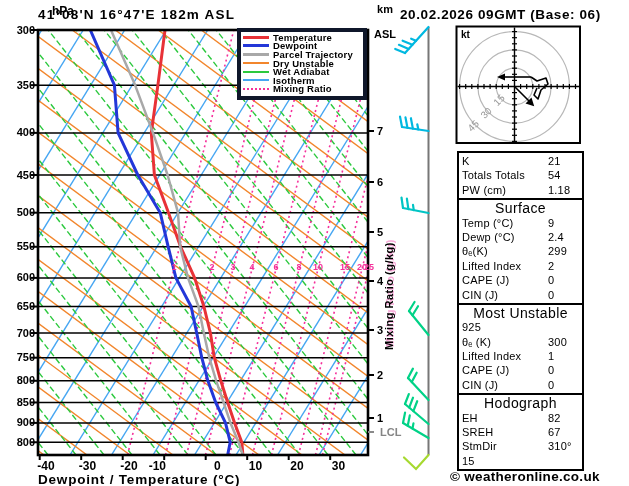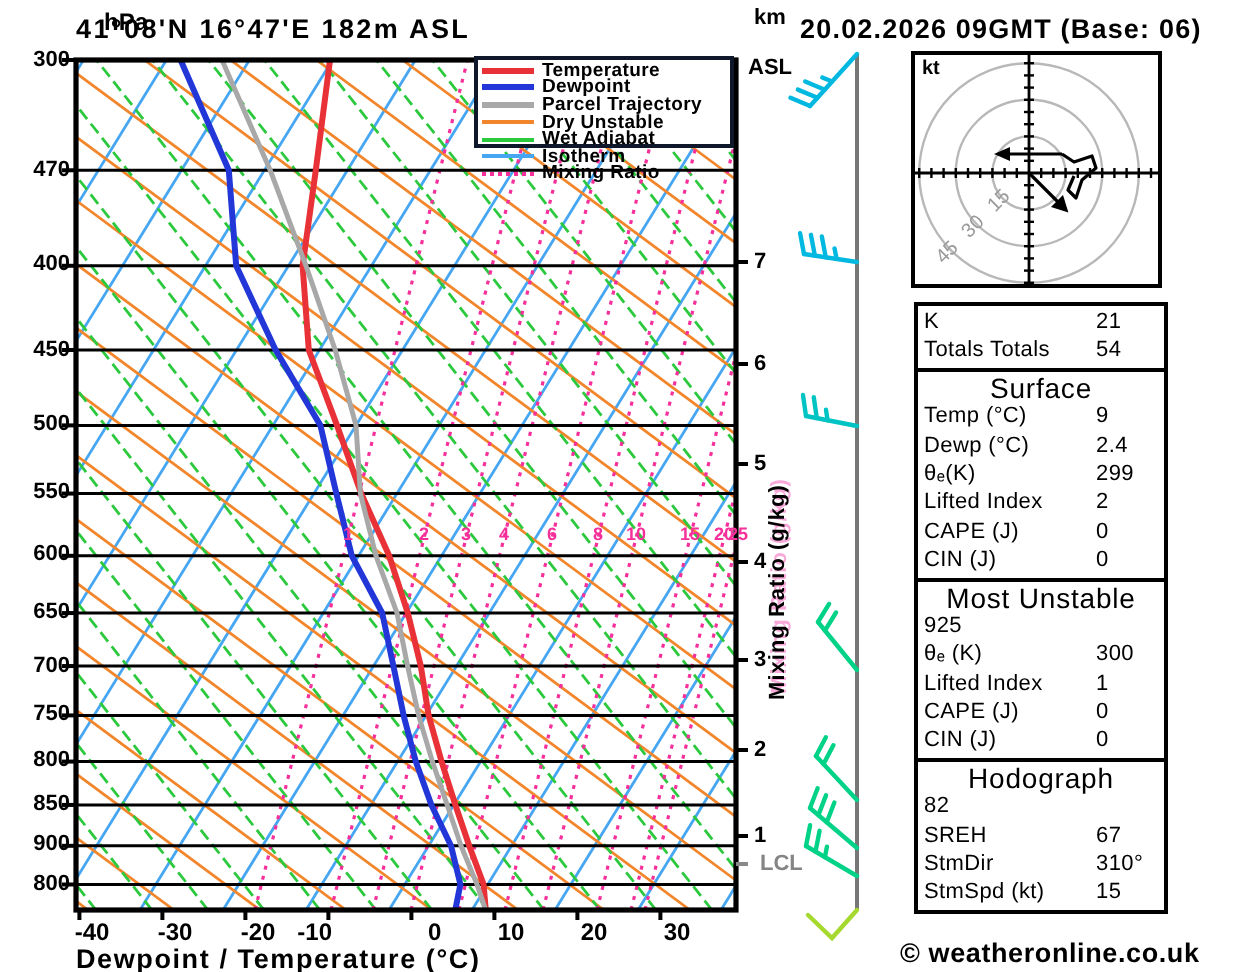--- a/index.html
+++ b/index.html
@@ -5,22 +5,22 @@
   html,body{margin:0;padding:0;background:#fff;}
   #stage{position:relative;width:629px;height:486px;background:#fff;overflow:hidden;
          font-family:"Liberation Sans",sans-serif;color:#000;}
   #chart-svg{position:absolute;left:0;top:0;}
   .lbl{position:absolute;white-space:nowrap;}
   .title{font-weight:bold;font-size:13.5px;letter-spacing:1.2px;text-align:left;}
   .ptick{font-weight:bold;font-size:11px;text-align:right;width:28px;}
   .ttick{font-weight:bold;font-size:12px;text-align:right;width:30px;}
   .kmtick{font-weight:bold;font-size:11px;}
   .mixlbl{color:#f5309b;font-weight:bold;font-size:9px;text-align:center;width:16px;}
-  #legend{position:absolute;left:237px;top:28px;width:130px;height:46px;background:#fff;
-          border:2px solid #0f172a;z-index:5;padding:1px 0 0 2px;box-sizing:border-box;}
+  #legend{position:absolute;left:237px;top:28px;width:130px;height:72px;background:#fff;
+          border:4px solid #0f172a;z-index:5;padding:1px 0 0 2px;box-sizing:border-box;}
   .leg-row{display:flex;align-items:center;height:8.6px;}
   .leg-line{width:26px;margin-right:4px;flex:none;}
   .leg-txt{font-size:9.5px;font-weight:bold;letter-spacing:0.2px;}
   #stats{position:absolute;left:457px;top:153px;width:127px;z-index:5;}
   .sbox{border:2px solid #000;background:#fff;padding:1px 3px;margin-top:-2px;}
   .srow{display:flex;font-size:11px;height:14.4px;line-height:14.4px;letter-spacing:0.2px;}
   .srow .k{width:86px;flex:none;}
   .srow .v{flex:1;}
   .stitle{text-align:center;font-size:14px;height:14.4px;line-height:14.4px;letter-spacing:0.4px;}
   #mix-axis{transform:translate(-50%,-50%) rotate(-90deg);font-size:11px;font-weight:bold;
@@ -282,21 +282,21 @@
   <div class="lbl kmtick" style="left:372px;top:3px;width:26px;text-align:center;">km</div>
   <div class="lbl kmtick" style="left:372px;top:28px;width:26px;text-align:center;">ASL</div>
   <div class="lbl" style="left:461px;top:29px;font-weight:bold;font-size:10px;z-index:6;">kt</div>
   <div class="lbl title" style="left:38px;top:472px;width:330px;letter-spacing:0.8px;">Dewpoint / Temperature (°C)</div>
   <div class="lbl kmtick" style="left:380px;top:426px;color:#858585;">LCL</div>
   <div class="lbl" id="mix-axis" style="left:389px;top:296px;">Mixing Ratio (g/kg)</div>
   <div class="lbl" id="footer" style="left:450px;top:469px;">© weatheronline.co.uk</div>
 
   <div id="pressure-labels">
       <div class="lbl ptick" style="left:7px;top:23.5px;">300</div>
-      <div class="lbl ptick" style="left:7px;top:78.63068126080987px;">470</div>
+      <div class="lbl ptick" style="left:7px;top:78.63068126080987px;">350</div>
       <div class="lbl ptick" style="left:7px;top:126.38704959693496px;">400</div>
       <div class="lbl ptick" style="left:7px;top:168.51115183235322px;">450</div>
       <div class="lbl ptick" style="left:7px;top:206.19244530906929px;">500</div>
       <div class="lbl ptick" style="left:7px;top:240.2793215368675px;">550</div>
       <div class="lbl ptick" style="left:7px;top:271.3982014292882px;">600</div>
       <div class="lbl ptick" style="left:7px;top:300.0247959337495px;">650</div>
       <div class="lbl ptick" style="left:7px;top:326.52888269009844px;">700</div>
       <div class="lbl ptick" style="left:7px;top:351.20359714142285px;">750</div>
       <div class="lbl ptick" style="left:7px;top:374.28525102622353px;">800</div>
       <div class="lbl ptick" style="left:7px;top:395.967132064078px;">850</div>
@@ -368,20 +368,24 @@
   <div id="stats">
       <div class="sbox">
         <div class="srow">
           <span class="k">K</span>
           <span class="v">21</span>
         </div>
         <div class="srow">
           <span class="k">Totals Totals</span>
           <span class="v">54</span>
         </div>
+        <div class="srow">
+          <span class="k">PW (cm)</span>
+          <span class="v">1.18</span>
+        </div>
       </div>
       <div class="sbox">
         <div class="stitle">Surface</div>
         <div class="srow">
           <span class="k">Temp (°C)</span>
           <span class="v">9</span>
         </div>
         <div class="srow">
           <span class="k">Dewp (°C)</span>
           <span class="v">2.4</span>
@@ -421,29 +425,29 @@
           <span class="v">0</span>
         </div>
         <div class="srow">
           <span class="k">CIN (J)</span>
           <span class="v">0</span>
         </div>
       </div>
       <div class="sbox">
         <div class="stitle">Hodograph</div>
         <div class="srow">
+          <span class="k">EH</span>
           <span class="v">82</span>
         </div>
         <div class="srow">
           <span class="k">SREH</span>
           <span class="v">67</span>
         </div>
         <div class="srow">
           <span class="k">StmDir</span>
           <span class="v">310°</span>
         </div>
         <div class="srow">
-          <span class="k">StmSpd (kt)</span>
           <span class="v">15</span>
         </div>
       </div>
     </div>
 </div>
 
 </body></html>

